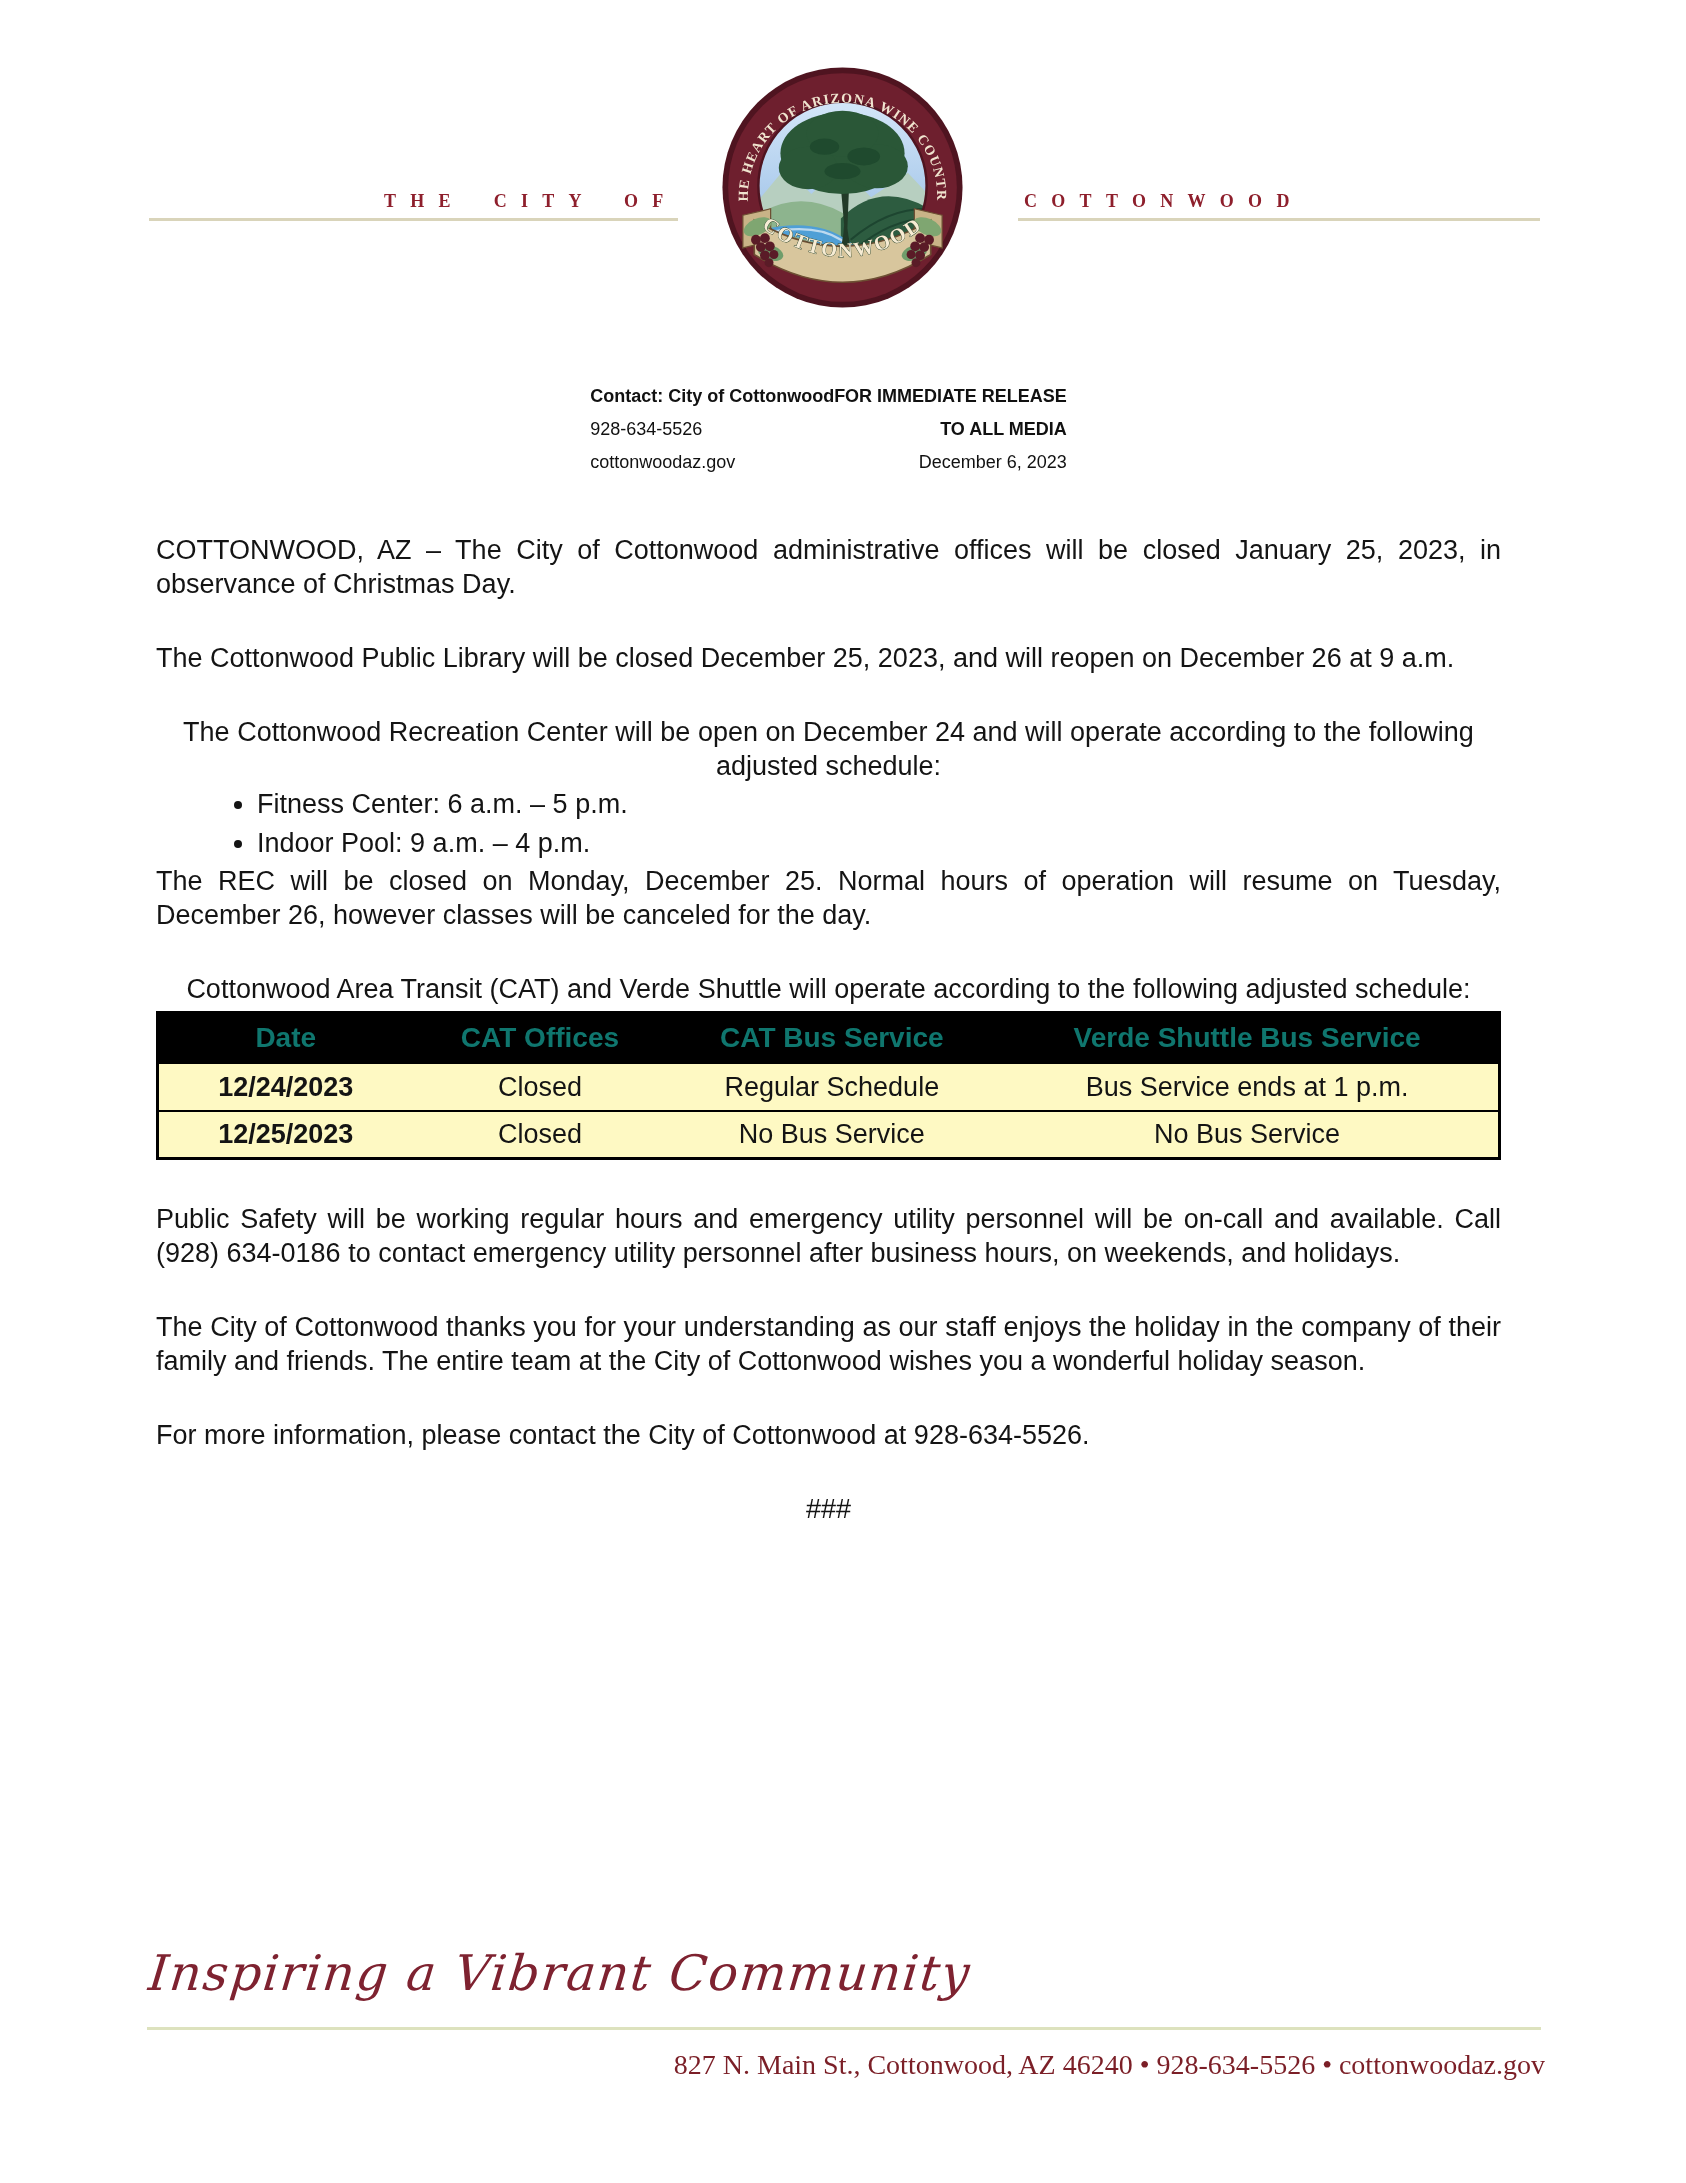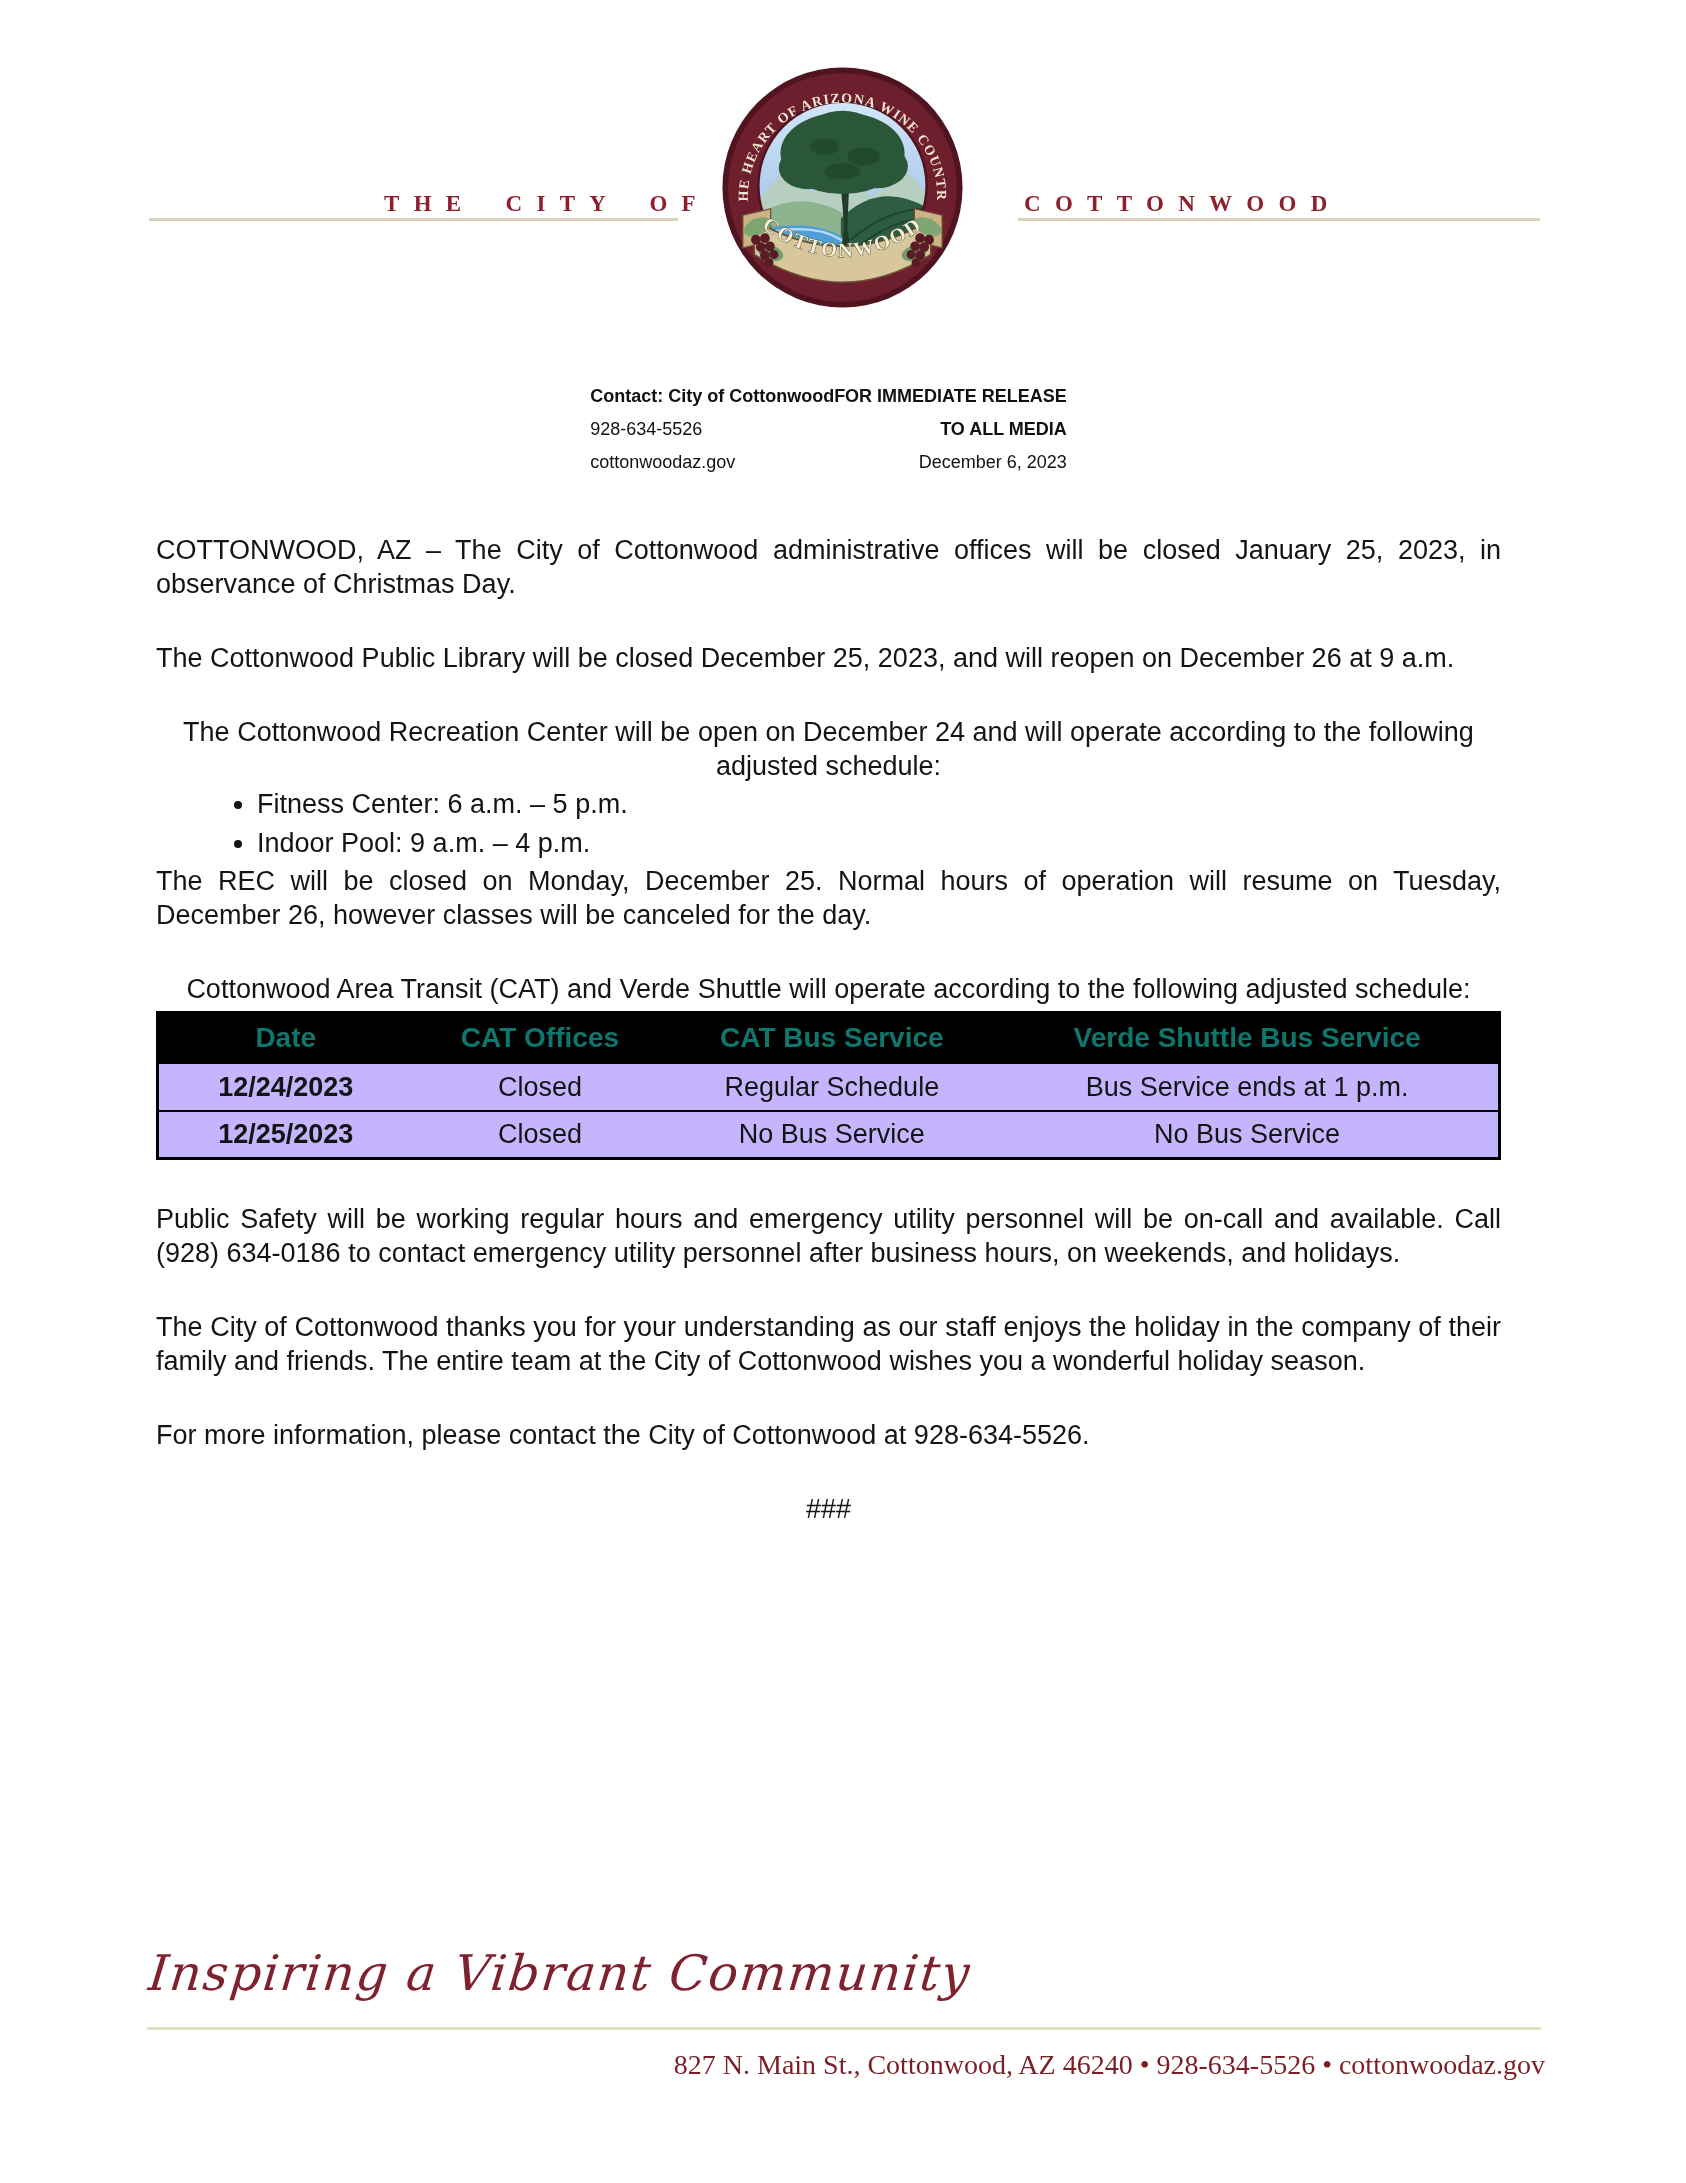--- a/index.html
+++ b/index.html
@@ -14,21 +14,21 @@
   }
 
   
   .masthead { position: relative; height: 336px; }
   .rule { position: absolute; top: 218px; height: 2.5px; background: #d9d4ba; }
   .rule-left  { left: 149px; width: 529px; }
   .rule-right { left: 1018px; width: 522px; }
   .masthead-text {
     position: absolute; top: 191px;
     font-family: "Liberation Serif", serif;
-    font-size: 23px; font-weight: 600;
+    font-size: 18px; font-weight: 600;
     letter-spacing: 14.3px; word-spacing: 10px;
     color: #8e1f2c; white-space: nowrap;
   }
   .masthead-left  { left: 384px; }
   .masthead-right { left: 1024px; }
   .logo { position: absolute; left: 720px; top: 65px; width: 245px; height: 245px; }
 
   
   .contact-row {
     display: flex; justify-content: center;
@@ -68,21 +68,21 @@
     table-layout: fixed;
   }
   .cat-table th {
     background: #000000; color: #0f766e;
     font-size: 28px; font-weight: 700;
     padding: 6.7px 3.4px; text-align: center;
   }
   .cat-table td {
     border-top: 2.5px solid #000000;
     font-size: 27px; padding: 5.9px 3.4px; text-align: center;
-    background: #c4b5fd;
+    background: #fef9c3;
   }
   .cat-table td.date-cell { font-weight: 700; }
   .col-1 { width: 19%; } .col-2 { width: 19%; } .col-3 { width: 24.5%; } .col-4 { width: 37.5%; }
 
   .end-mark { text-align: center; margin-top: 0; font-size: 27px; }
 
   
   .footer-tagline {
     position: absolute; left: 149px; top: 1945px;
     font-family: "DejaVu Serif", serif;

